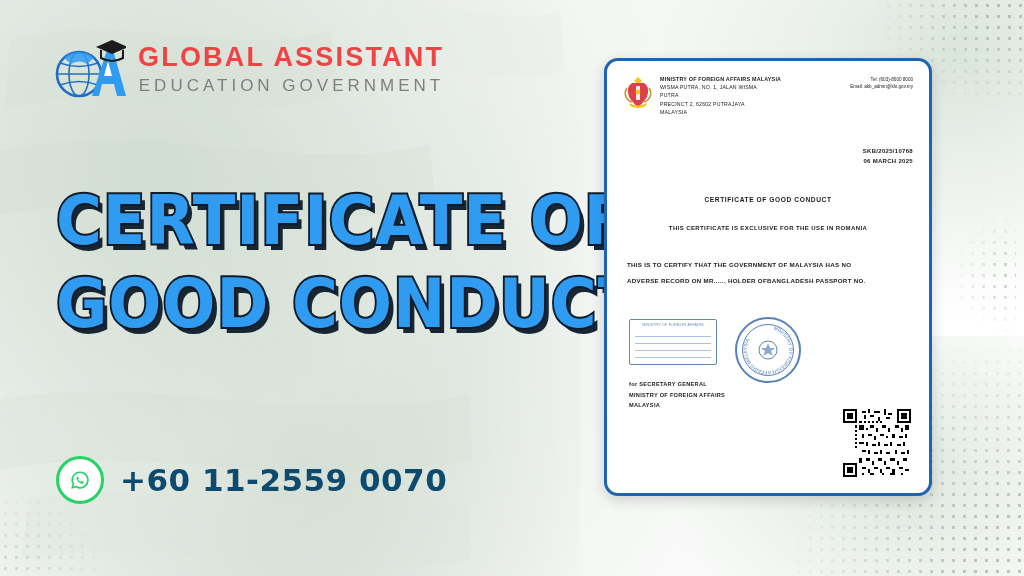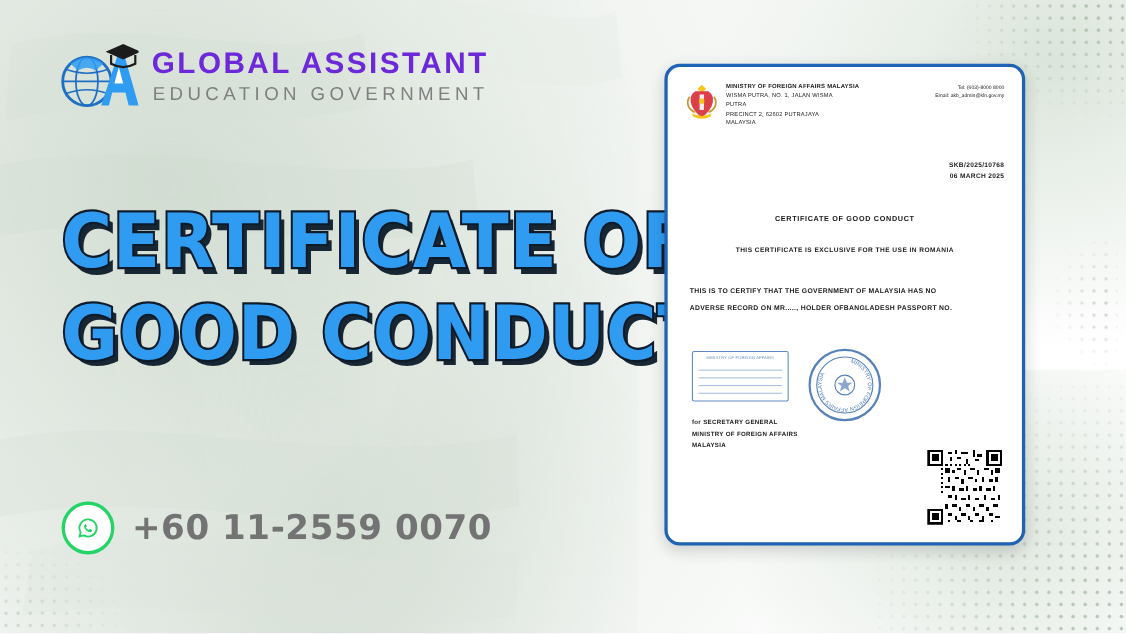--- a/index.html
+++ b/index.html
@@ -99,21 +99,21 @@
   }
   .logo-text {
     display: flex;
     flex-direction: column;
     line-height: 1;
   }
   .logo-title {
     font-size: 27px;
     font-weight: bold;
     letter-spacing: 2.2px;
-    color: #6d28d9;
+    color: #ef4444;
     white-space: nowrap;
   }
   .logo-sub {
     margin-top: 6px;
     font-size: 17px;
     letter-spacing: 4.0px;
     color: #7f7f7f;
     text-align: right;
     white-space: nowrap;
   }
@@ -156,21 +156,21 @@
     align-items: center;
     justify-content: center;
     background: #ffffff;
     flex: none;
   }
   .phone-number {
     font-family: "DejaVu Sans", sans-serif;
     font-weight: bold;
     font-size: 31px;
     letter-spacing: 0.5px;
-    color: #737373;
+    color: #0c4a6e;
     white-space: nowrap;
   }
 
   
   .cert-frame {
     position: absolute;
     left: 604px; top: 58px;
     width: 322px; height: 432px;
     background: #ffffff;
     border: 3px solid #1e63b4;

